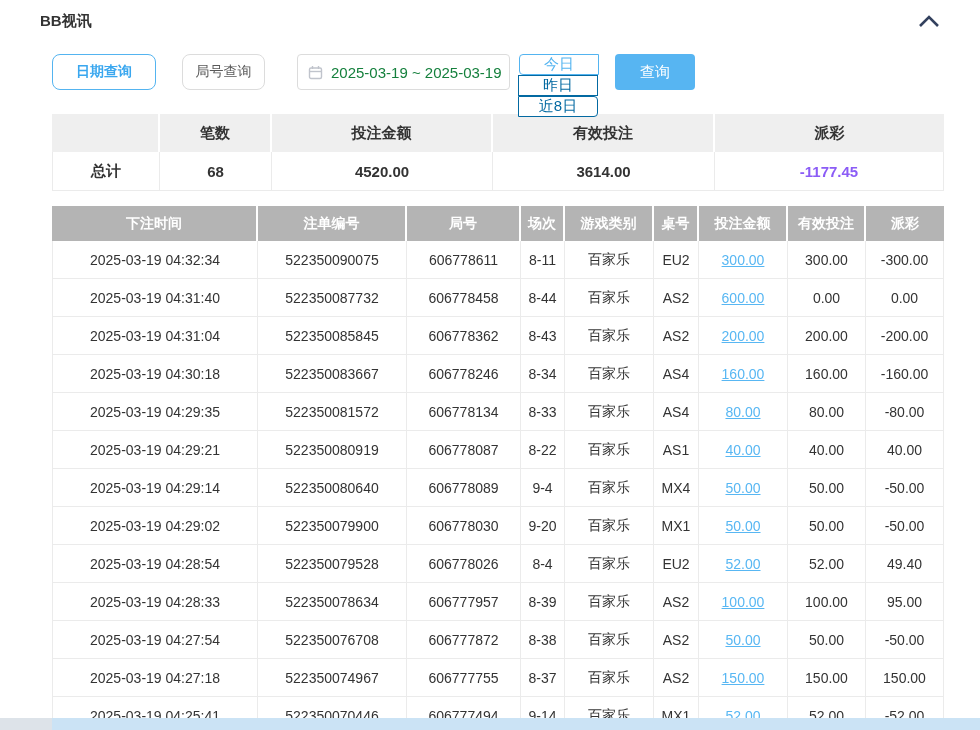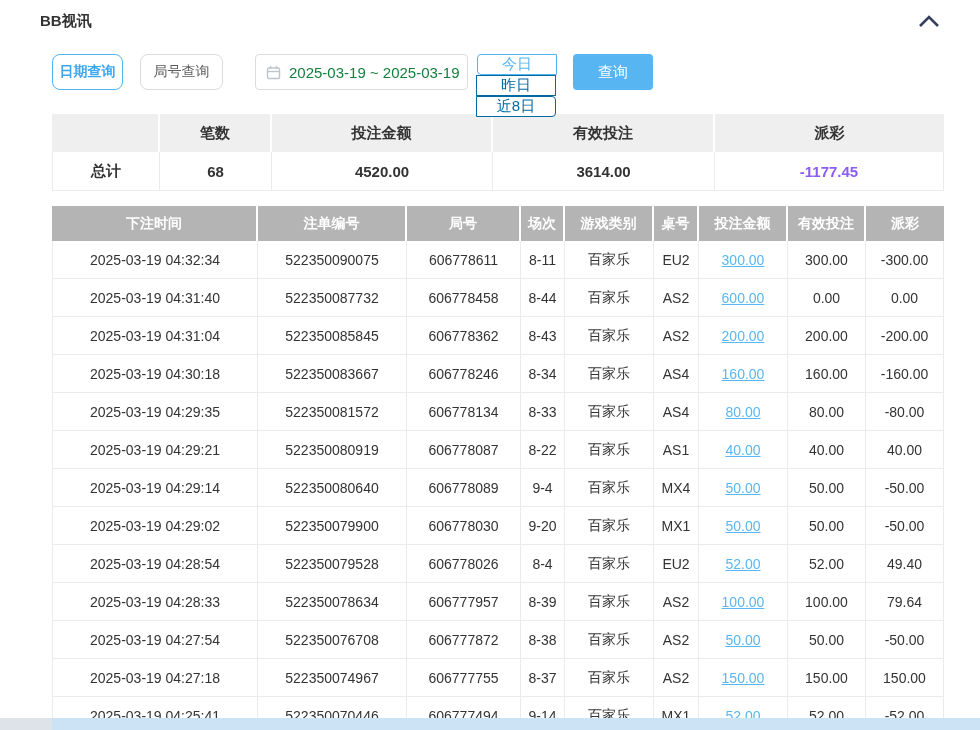--- a/index.html
+++ b/index.html
@@ -10,21 +10,21 @@
     padding:12px 38px 0 40px; }
   .title { font-size:15px; font-weight:700; color:#333; }
   .collapse-btn { cursor:pointer; line-height:0; padding:2px; }
 
   .content { margin-left:52px; width:892px; }
 
   
   .filter-row { margin-top:21px; display:flex; align-items:center; height:40px; }
   .pill { height:36px; background:#fff; border-radius:8px; font-size:14px; cursor:pointer;
     font-family:inherit; }
-  .pill.active { width:71px; border:1px solid #54b4f0; color:#3aa7ef; font-weight:700; margin-right:17px; }
+  .pill.active { width:104px; border:1px solid #54b4f0; color:#3aa7ef; font-weight:700; margin-right:26px; }
   .pill.plain { width:83px; border:1px solid #dcdcdc; color:#595959; margin-right:32px; }
   .date-input { width:213px; height:36px; border:1px solid #dcdcdc; border-radius:4px;
     display:flex; align-items:center; padding:0 10px; margin-right:9px; background:#fff; cursor:pointer; }
   .date-input .cal { margin-right:8px; flex:none; }
   .date-input span { font-size:15px; color:#15803d; white-space:nowrap; }
   .segmented { display:flex; height:36px; margin-right:16px;flex-direction:column; }
   .seg { width:80px; height:36px; background:#fff; border:1px solid #0369a1; color:#0369a1;
     font-size:15px; cursor:pointer; margin-left:-1px; position:relative; font-family:inherit; }
   .seg:first-child { margin-left:0; border-radius:4px 0 0 4px; }
   .seg:last-child { border-radius:0 4px 4px 0; }
@@ -249,21 +249,21 @@
           </tr>
           <tr>
             <td>2025-03-19 04:28:33</td>
             <td>522350078634</td>
             <td>606777957</td>
             <td>8-39</td>
             <td>百家乐</td>
             <td>AS2</td>
             <td><span class="betlink">100.00</span></td>
             <td>100.00</td>
-            <td>79.64</td>
+            <td>95.00</td>
           </tr>
           <tr>
             <td>2025-03-19 04:27:54</td>
             <td>522350076708</td>
             <td>606777872</td>
             <td>8-38</td>
             <td>百家乐</td>
             <td>AS2</td>
             <td><span class="betlink">50.00</span></td>
             <td>50.00</td>

